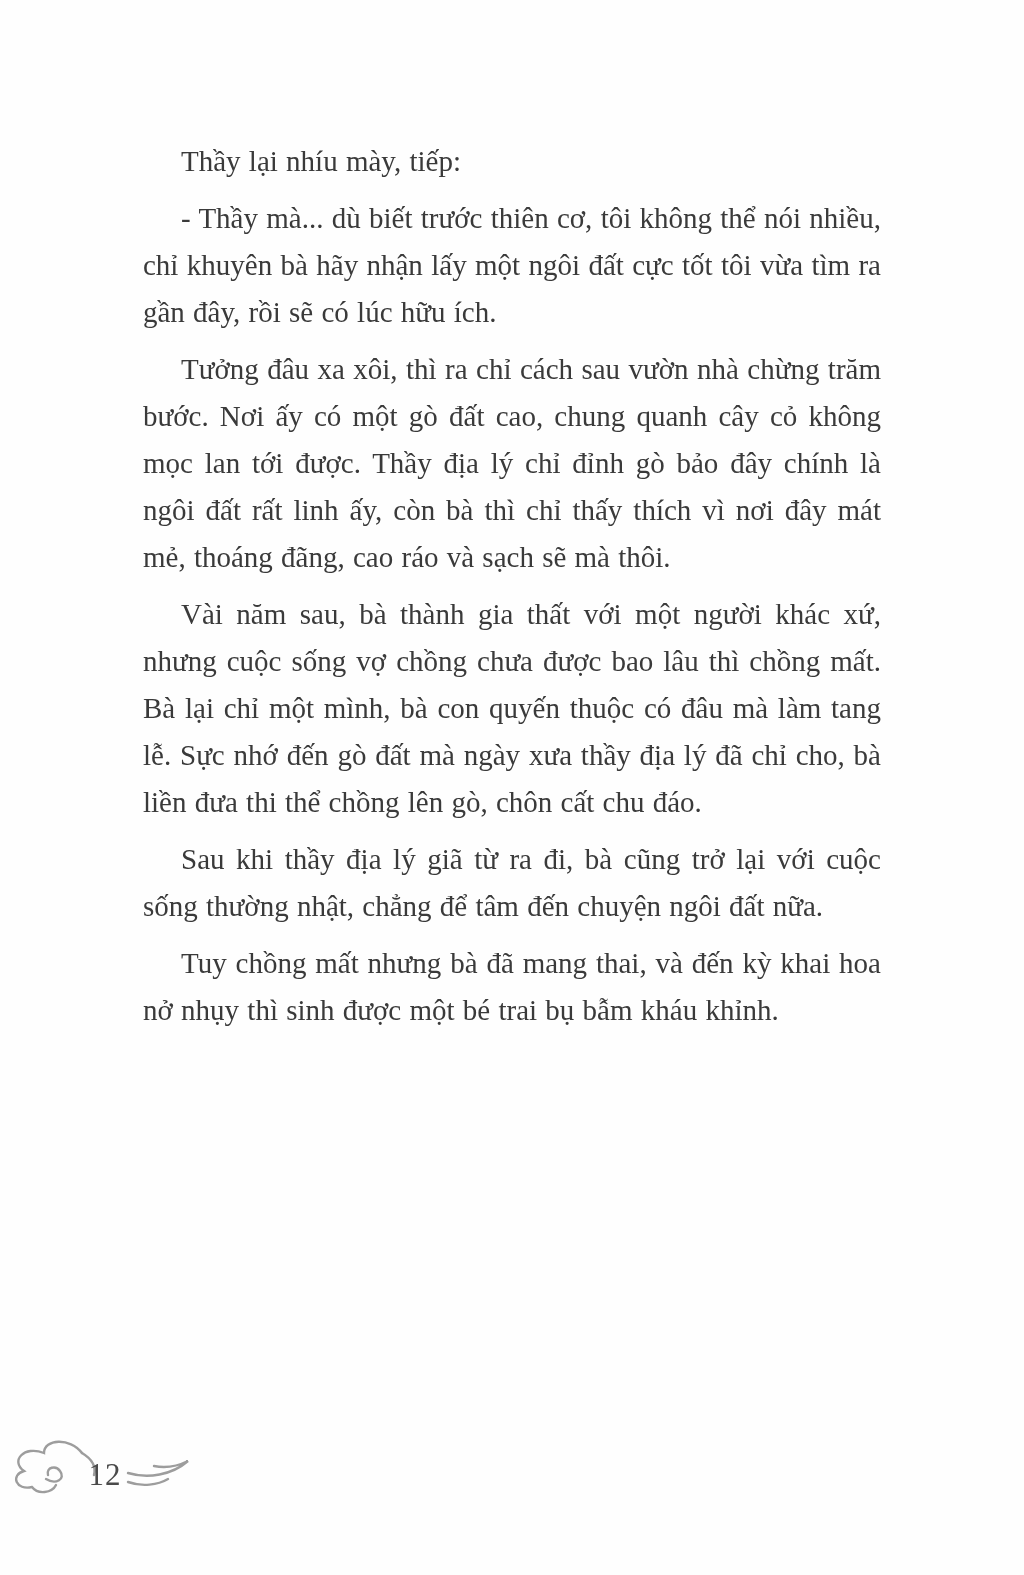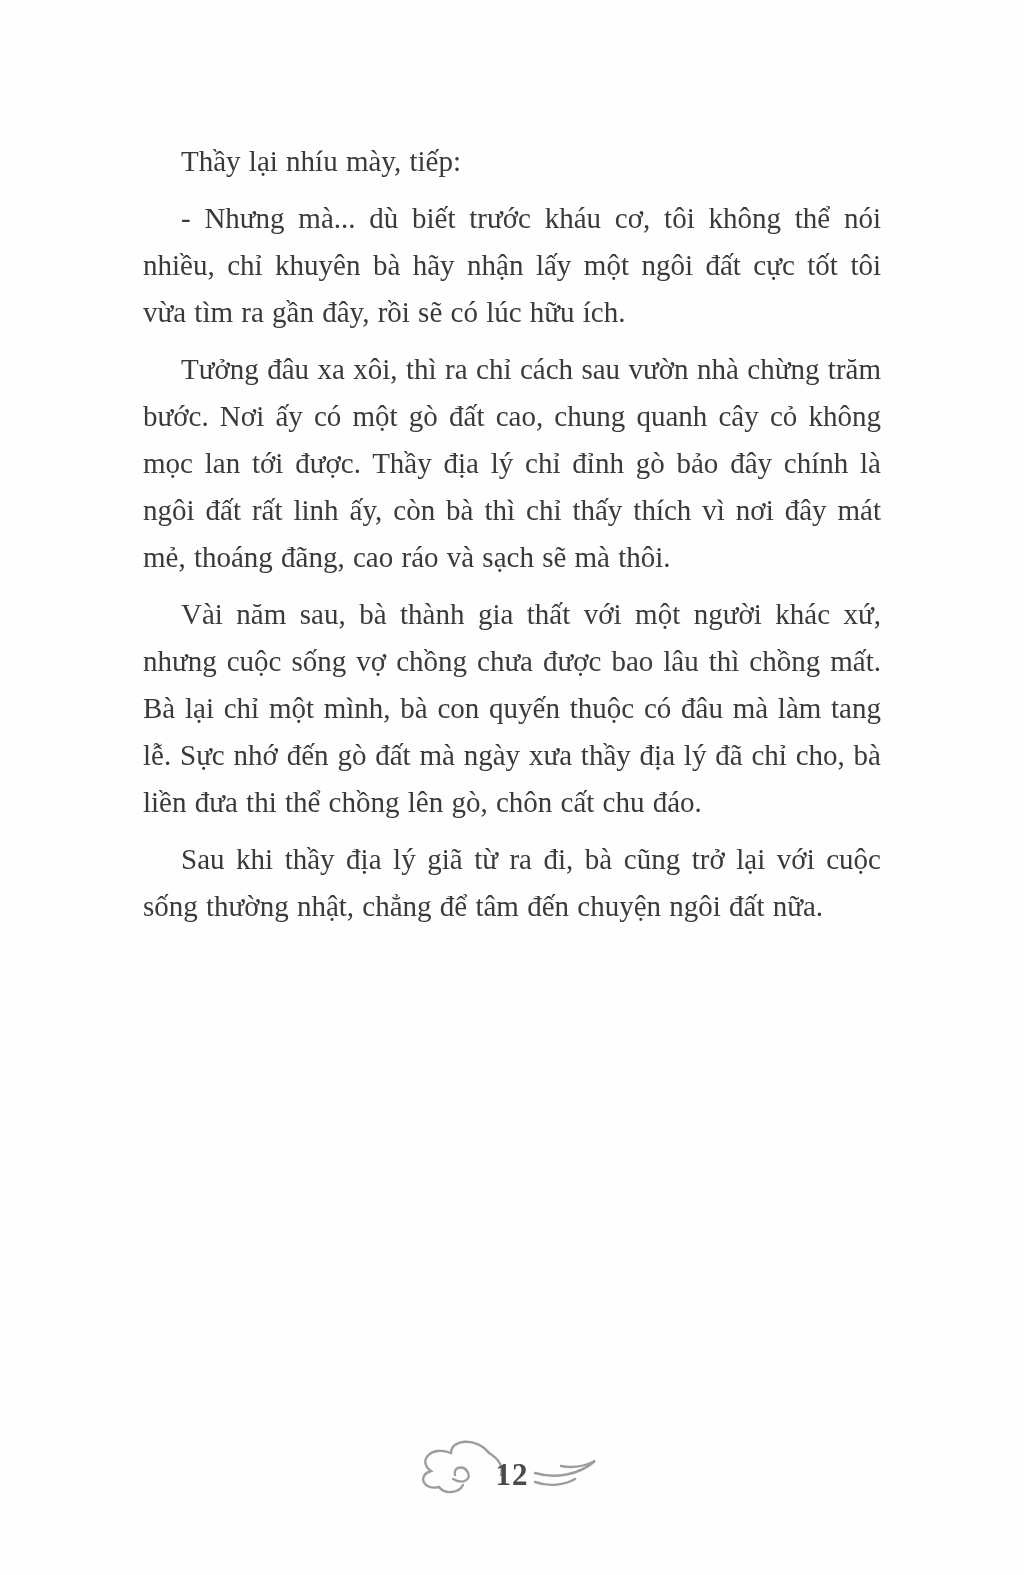--- a/index.html
+++ b/index.html
@@ -29,22 +29,20 @@
       text-indent: 38px;
       margin-bottom: 10px;
       word-spacing: 1px;
     }
     .footer {
       position: absolute;
       left: 0;
       right: 0;
       bottom: 70px;
       display: flex;
-      justify-content: center;
-      font-weight: bold;
     }
     .footer-ornament {
       position: relative;
       width: 210px;
       height: 72px;
     }
     .flourish {
       position: absolute;
       inset: 0;
       width: 100%;
@@ -60,24 +58,25 @@
       letter-spacing: 1px;
     }
   </style>
 </head>
 <body>
 
 <div class="page">
 
   <div class="text-block">
     <p class="para">Thầy lại nhíu mày, tiếp:</p>
-    <p class="para">- Nhưng mà... dù biết trước kháu cơ, tôi không thể nói nhiều, chỉ khuyên bà hãy nhận lấy một ngôi đất cực tốt tôi vừa tìm ra gần đây, rồi sẽ có lúc hữu ích.</p>
+    <p class="para">- Thầy mà... dù biết trước thiên cơ, tôi không thể nói nhiều, chỉ khuyên bà hãy nhận lấy một ngôi đất cực tốt tôi vừa tìm ra gần đây, rồi sẽ có lúc hữu ích.</p>
     <p class="para">Tưởng đâu xa xôi, thì ra chỉ cách sau vườn nhà chừng trăm bước. Nơi ấy có một gò đất cao, chung quanh cây cỏ không mọc lan tới được. Thầy địa lý chỉ đỉnh gò bảo đây chính là ngôi đất rất linh ấy, còn bà thì chỉ thấy thích vì nơi đây mát mẻ, thoáng đãng, cao ráo và sạch sẽ mà thôi.</p>
     <p class="para">Vài năm sau, bà thành gia thất với một người khác xứ, nhưng cuộc sống vợ chồng chưa được bao lâu thì chồng mất. Bà lại chỉ một mình, bà con quyến thuộc có đâu mà làm tang lễ. Sực nhớ đến gò đất mà ngày xưa thầy địa lý đã chỉ cho, bà liền đưa thi thể chồng lên gò, chôn cất chu đáo.</p>
     <p class="para">Sau khi thầy địa lý giã từ ra đi, bà cũng trở lại với cuộc sống thường nhật, chẳng để tâm đến chuyện ngôi đất nữa.</p>
+    <p class="para">Tuy chồng mất nhưng bà đã mang thai, và đến kỳ khai hoa nở nhụy thì sinh được một bé trai bụ bẫm kháu khỉnh.</p>
   </div>
 
   <div class="footer">
     <div class="footer-ornament">
       <svg class="flourish" viewBox="0 0 210 72" fill="none" xmlns="http://www.w3.org/2000/svg">
         <g stroke="#9d9d9d" stroke-width="2.4" stroke-linecap="round" fill="none">
 
           <path d="M82,20 C70,4 44,6 44,20 C24,12 10,28 24,38 C10,42 16,58 32,54 C38,62 52,60 56,52"></path>
           <path d="M46,46 C56,52 66,46 60,38 C56,32 46,34 48,42"></path>
           <path d="M82,20 C92,26 96,34 94,42"></path>

